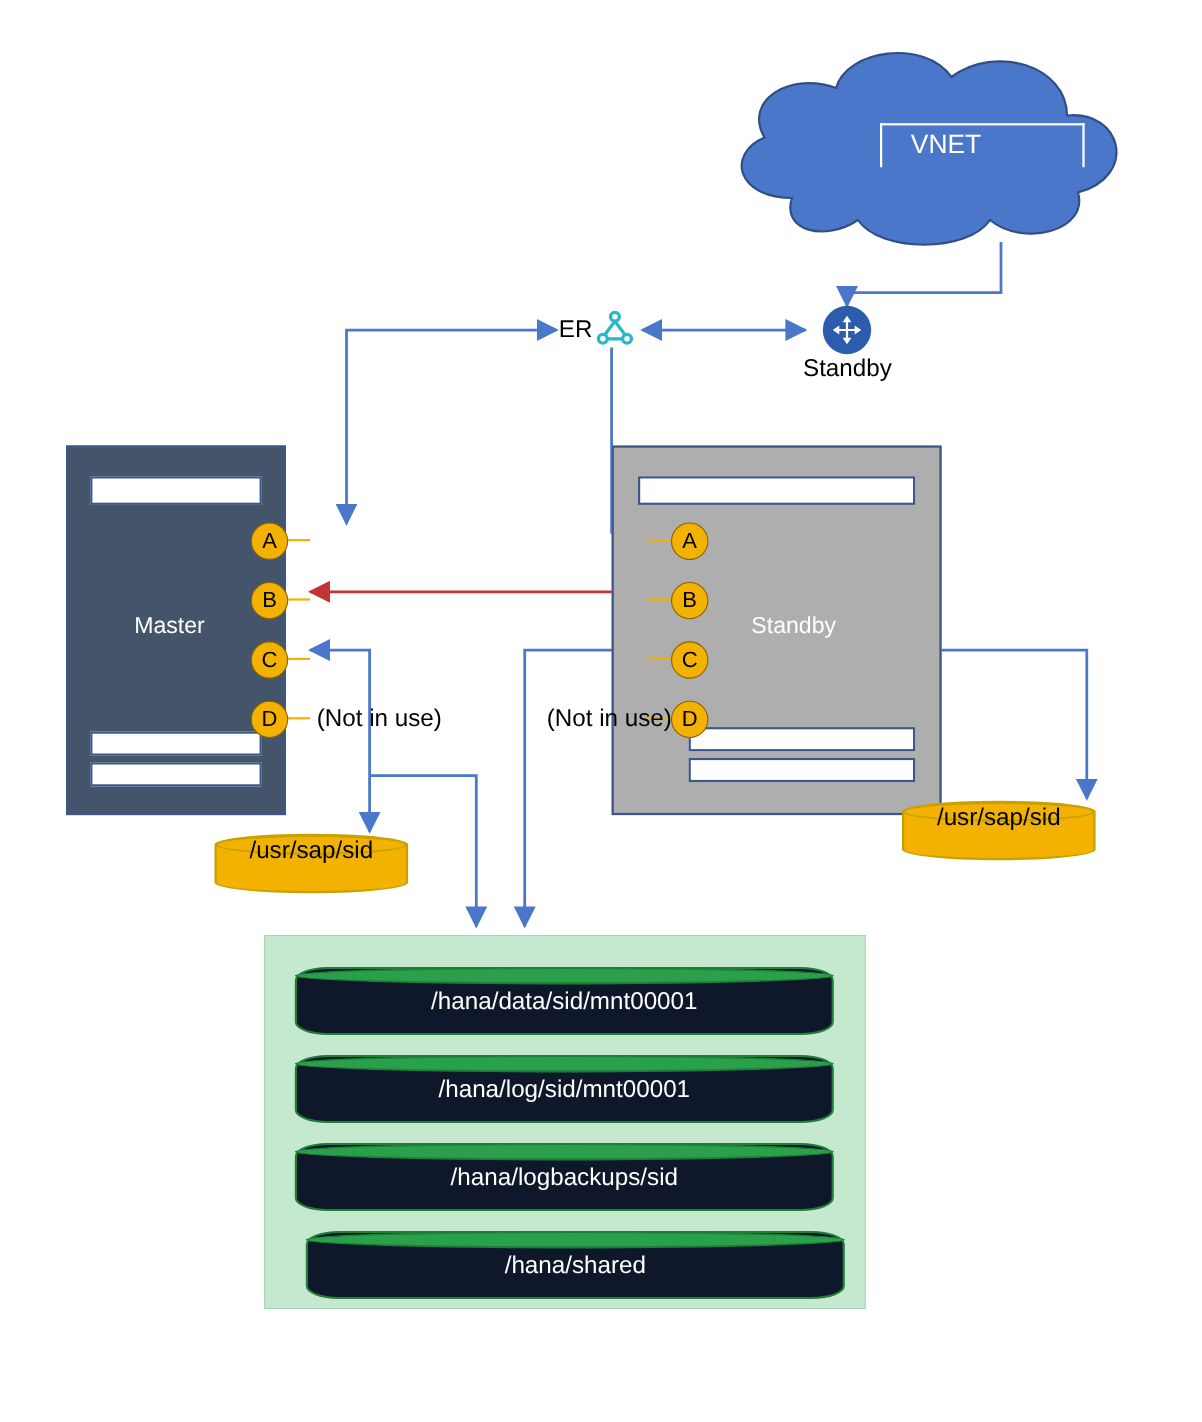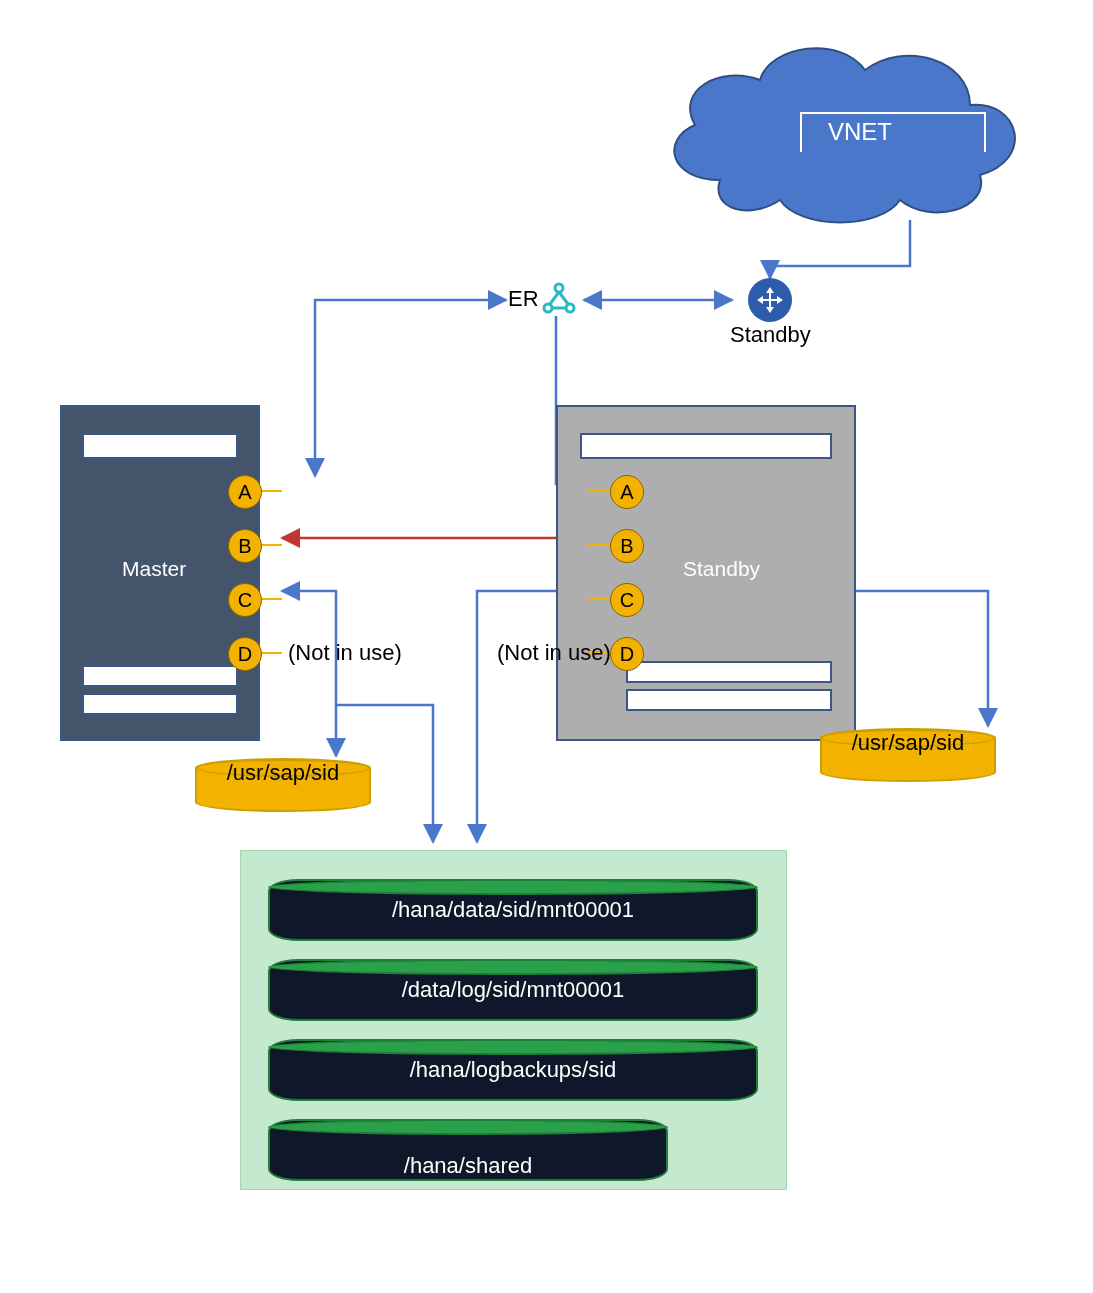--- a/index.html
+++ b/index.html
@@ -234,20 +234,20 @@
 
 <div class="abs disk" style="left:820px; top:728px; width:176px; height:54px;">
   <span style="z-index:1;">/usr/sap/sid</span>
 </div>
 
 <div class="abs shared-box" style="left:240px; top:850px; width:545px; height:338px;"></div>
 <div class="green-disk" style="left:268px; top:868px; width:490px;">
   <span style="z-index:1;">/hana/data/sid/mnt00001</span>
 </div>
 <div class="green-disk" style="left:268px; top:948px; width:490px;">
-  <span style="z-index:1;">/data/log/sid/mnt00001</span>
+  <span style="z-index:1;">/hana/log/sid/mnt00001</span>
 </div>
 <div class="green-disk" style="left:268px; top:1028px; width:490px;">
   <span style="z-index:1;">/hana/logbackups/sid</span>
 </div>
-<div class="green-disk" style="left:268px; top:1108px; width:400px;align-items:flex-end;">
+<div class="green-disk" style="left:278px; top:1108px; width:490px;">
   <span style="z-index:1;">/hana/shared</span>
 </div>
 
 </body></html>

